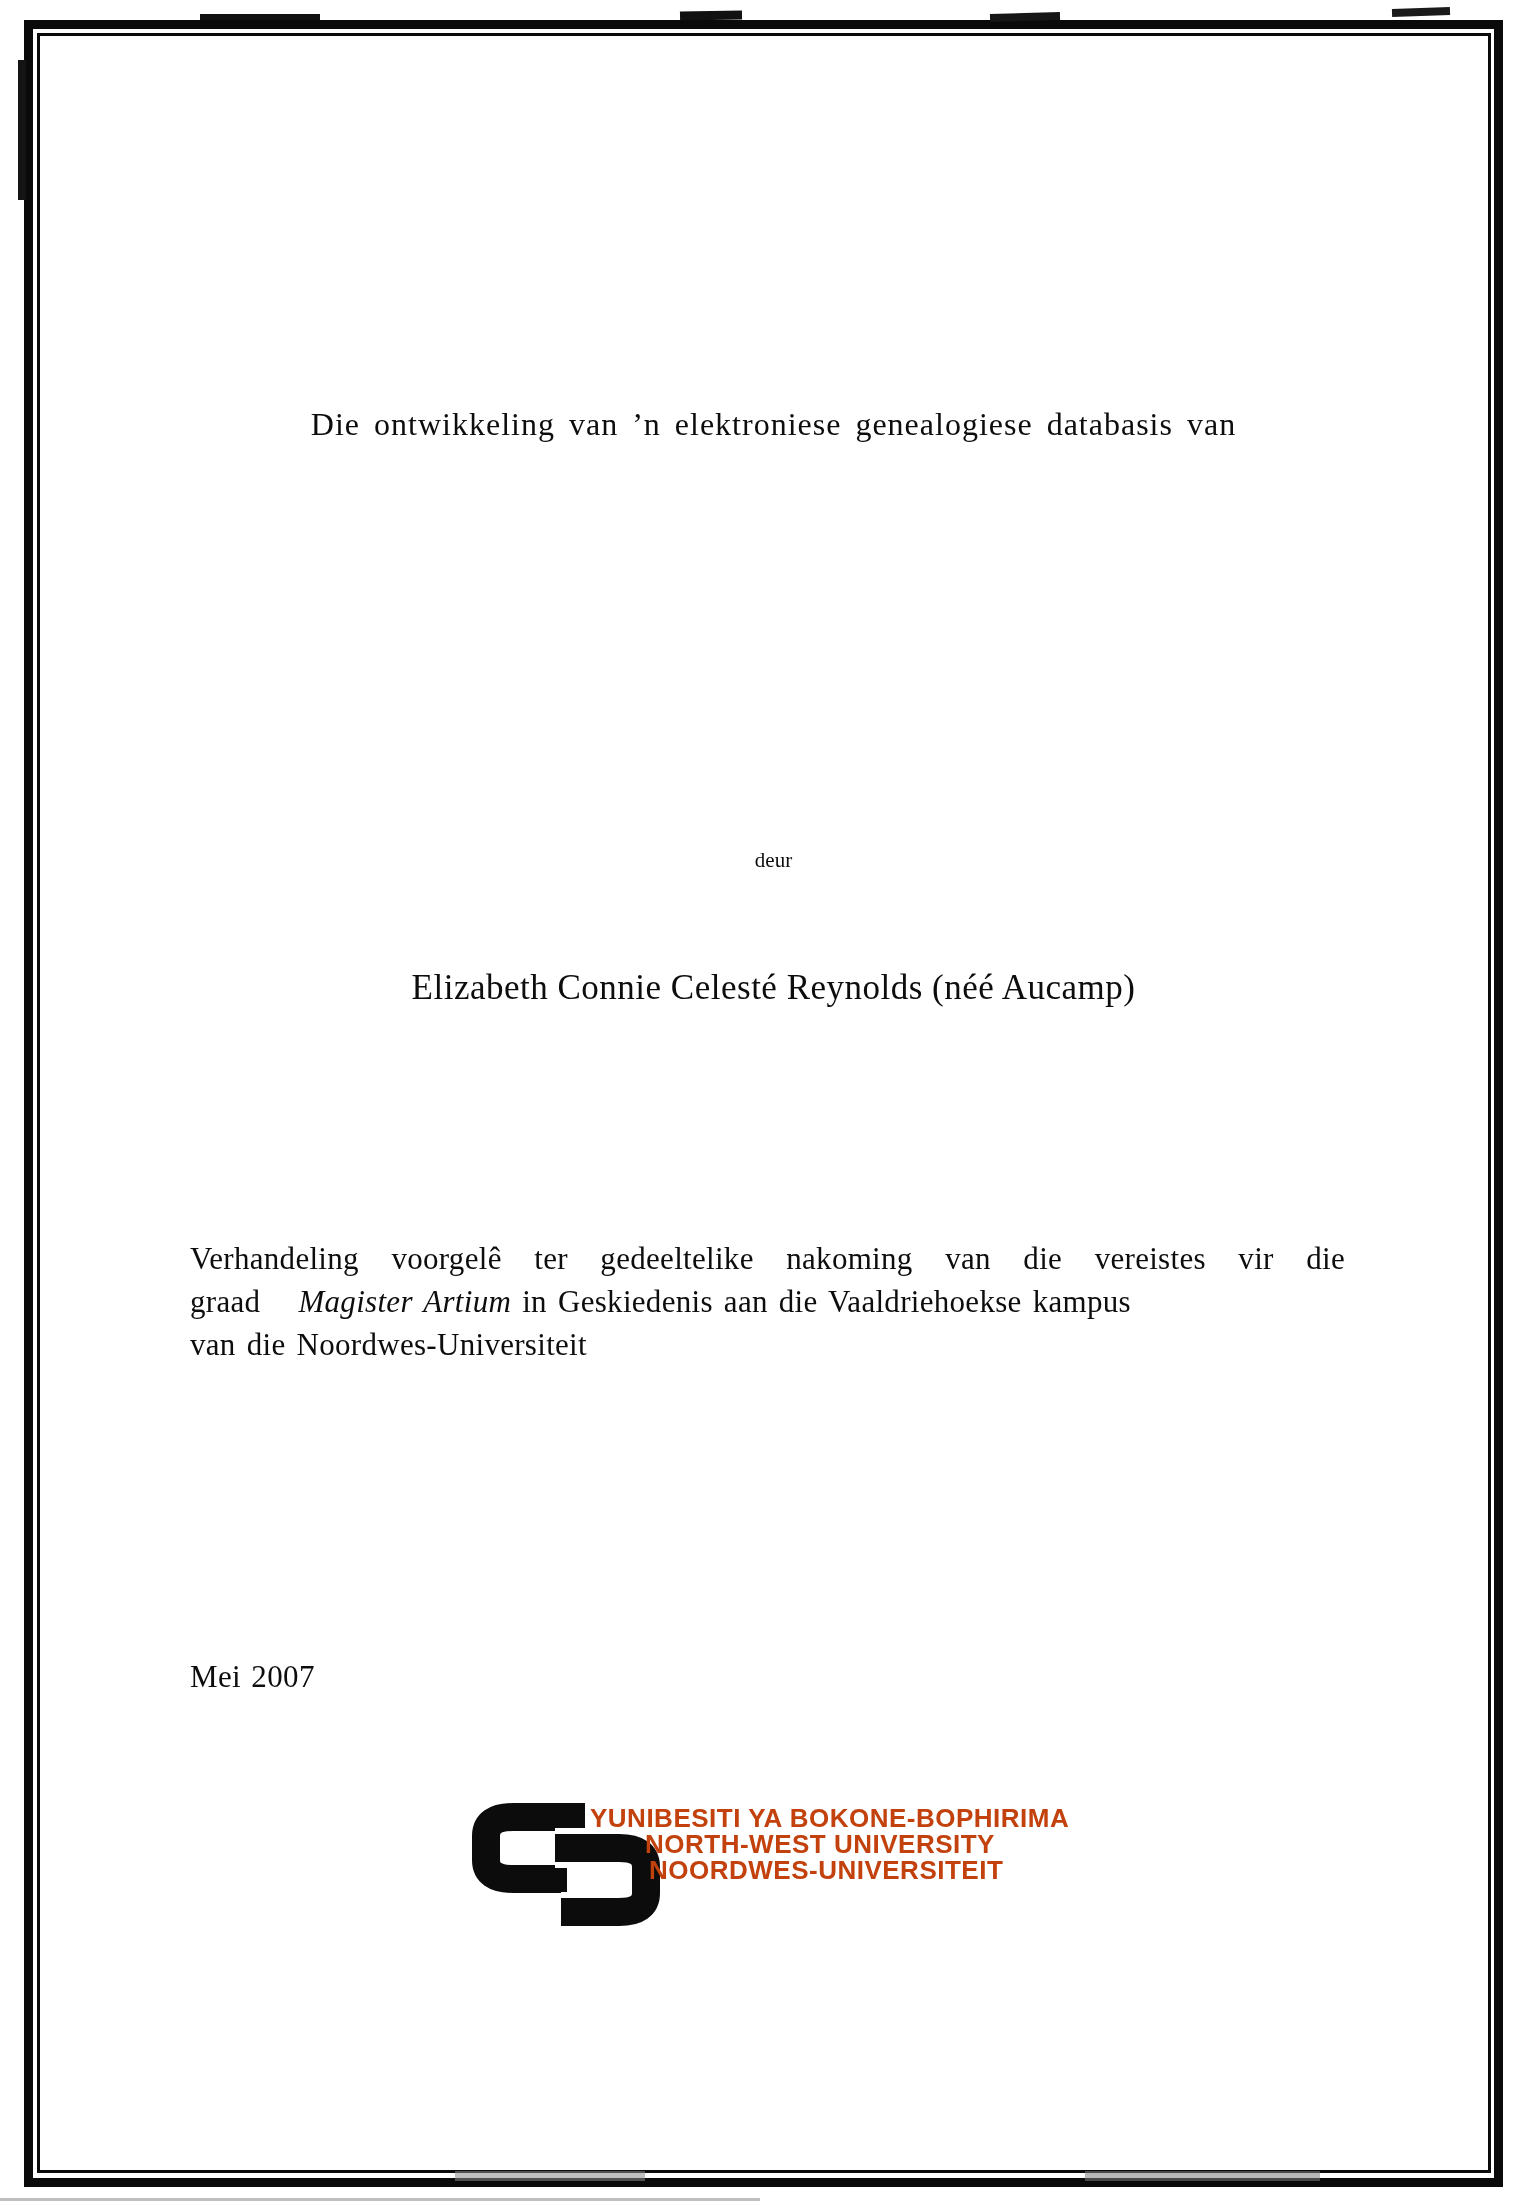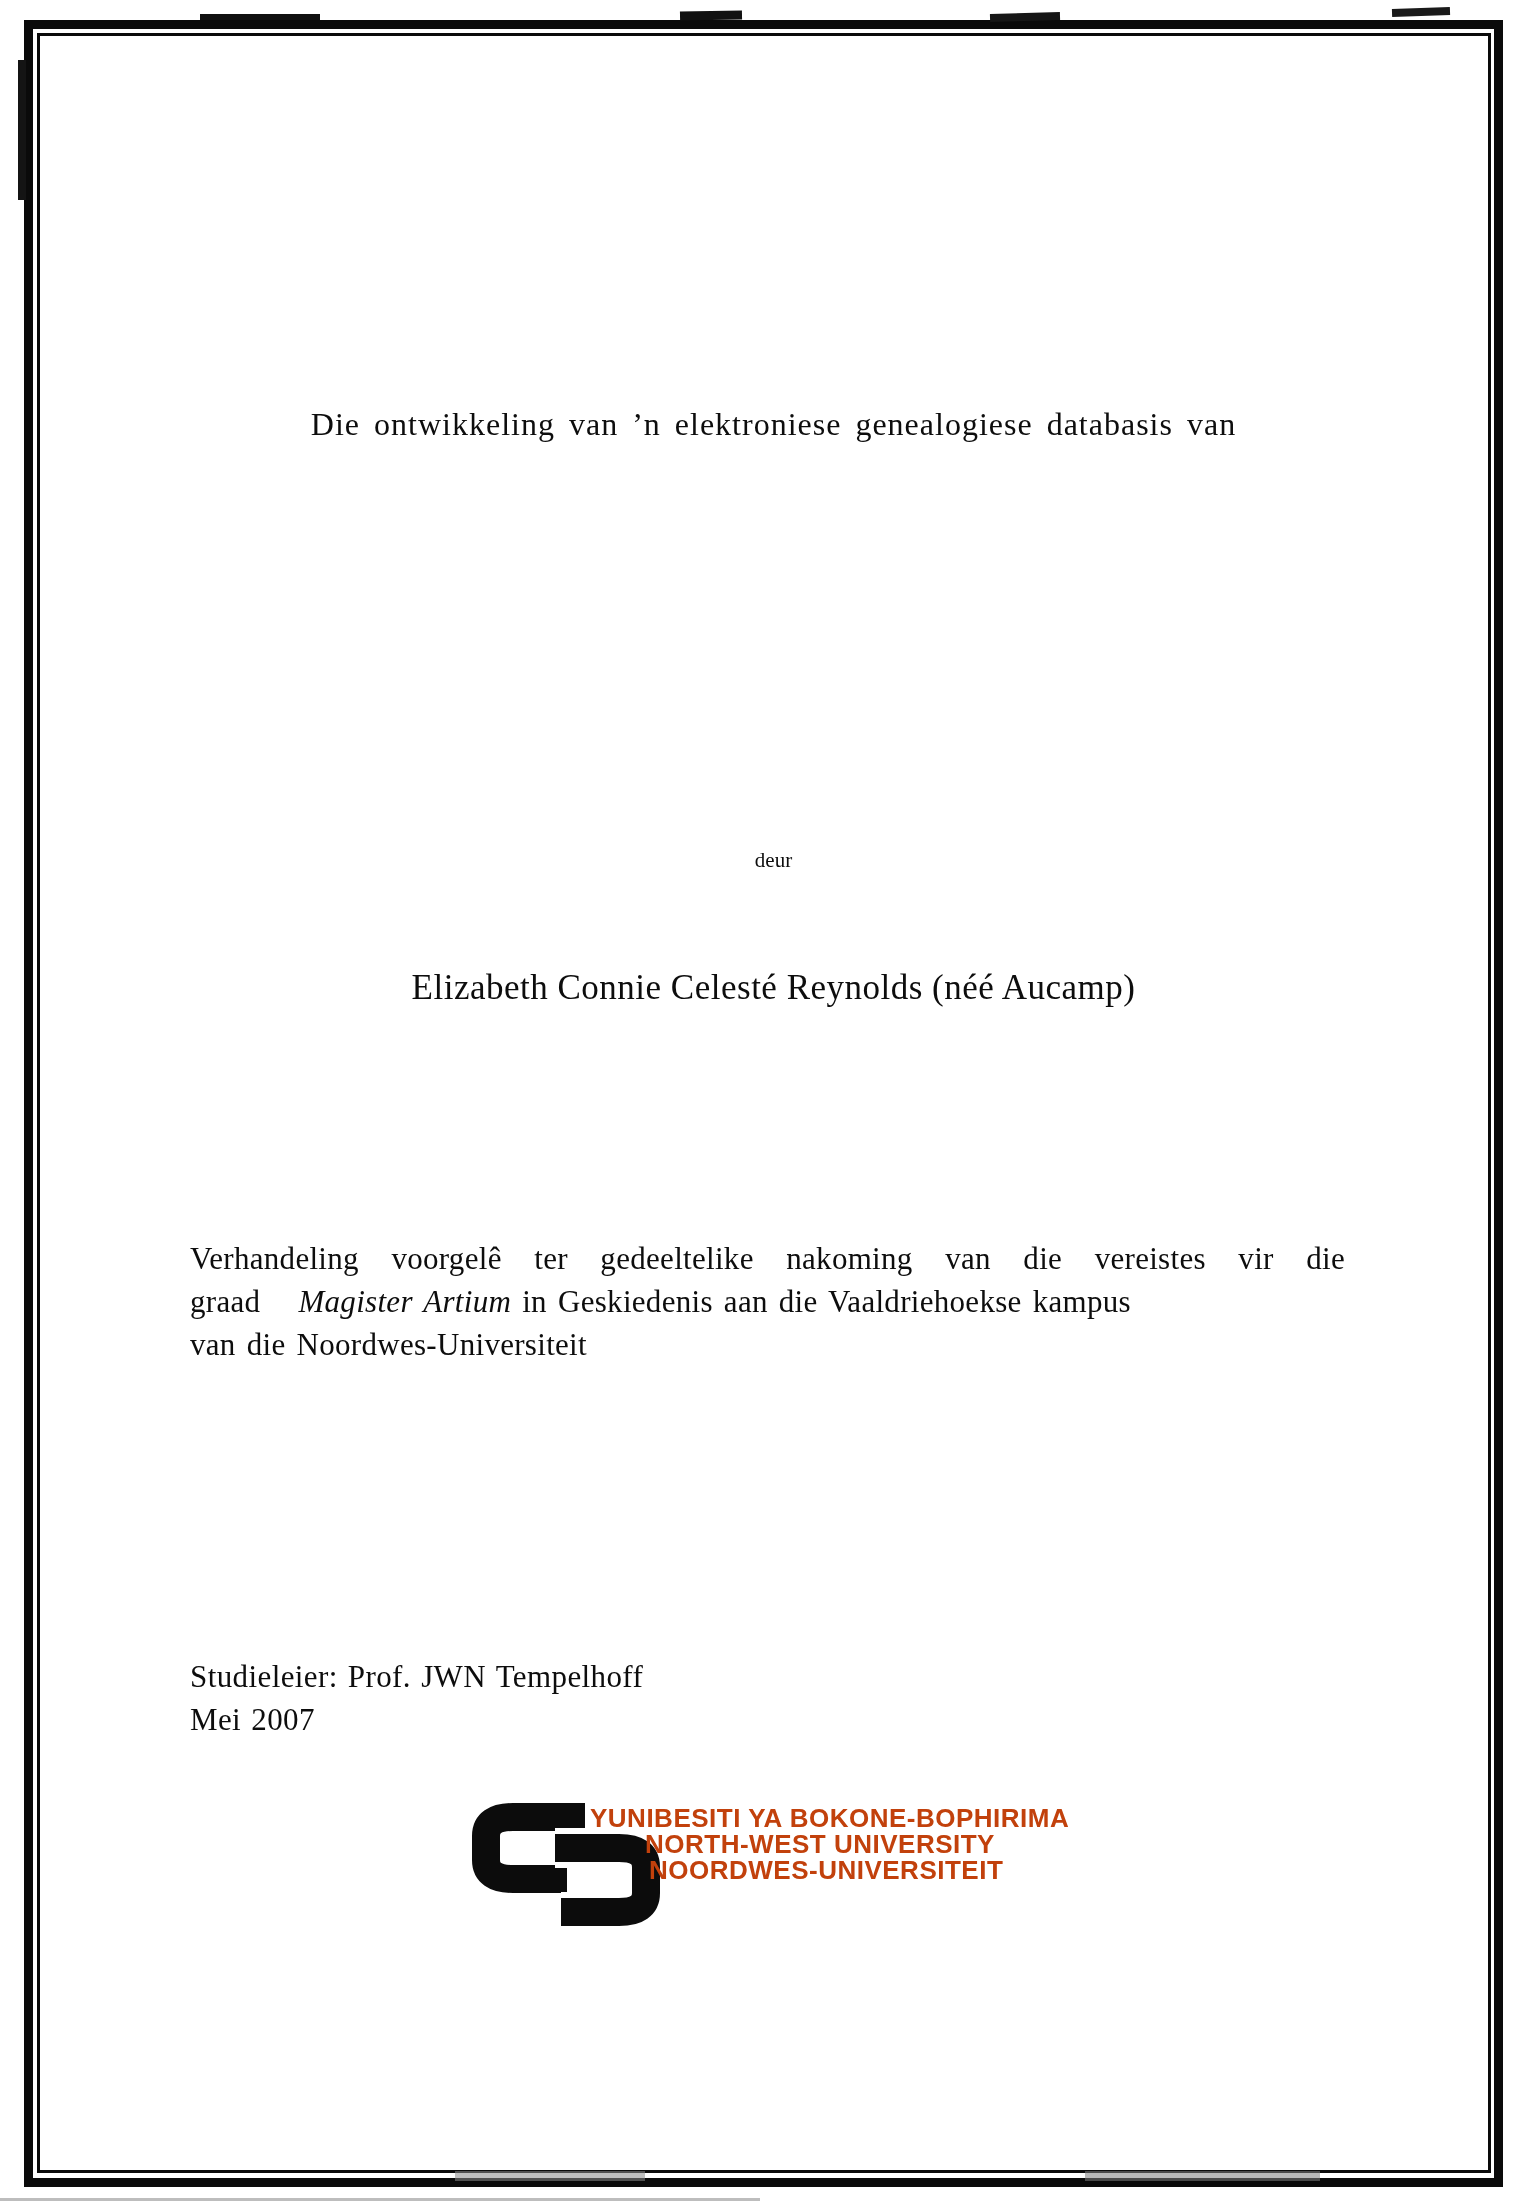--- a/index.html
+++ b/index.html
@@ -67,21 +67,20 @@
 
   <div class="center-col author">Elizabeth Connie Celesté Reynolds (néé Aucamp)</div>
 
   <div class="statement">
     <div class="justified">Verhandeling voorgelê ter gedeeltelike nakoming van die vereistes vir die</div>
     <div><span>graad </span><span class="italic">Magister Artium</span><span> in Geskiedenis aan die Vaaldriehoekse kampus</span></div>
     <div>van die Noordwes-Universiteit</div>
   </div>
 
   <div class="supervisor-block">
-    <div>Studieleier: Prof. JWN Tempelhoff</div>
     <div>Mei 2007</div>
   </div>
 
   <svg class="logo-mark" viewBox="0 0 190 125" aria-hidden="true">
 
     <path d="M114 15 H42 Q15 15 15 34 V58 Q15 77 42 77 H96" fill="none" stroke="#0c0c0c" stroke-width="28"></path>
 
     <path d="M84 46 H148 Q175 46 175 65 V91 Q175 110 148 110 H90" fill="none" stroke="#ffffff" stroke-width="40"></path>
     <path d="M84 46 H148 Q175 46 175 65 V91 Q175 110 148 110 H90" fill="none" stroke="#0c0c0c" stroke-width="28"></path>
   </svg>

